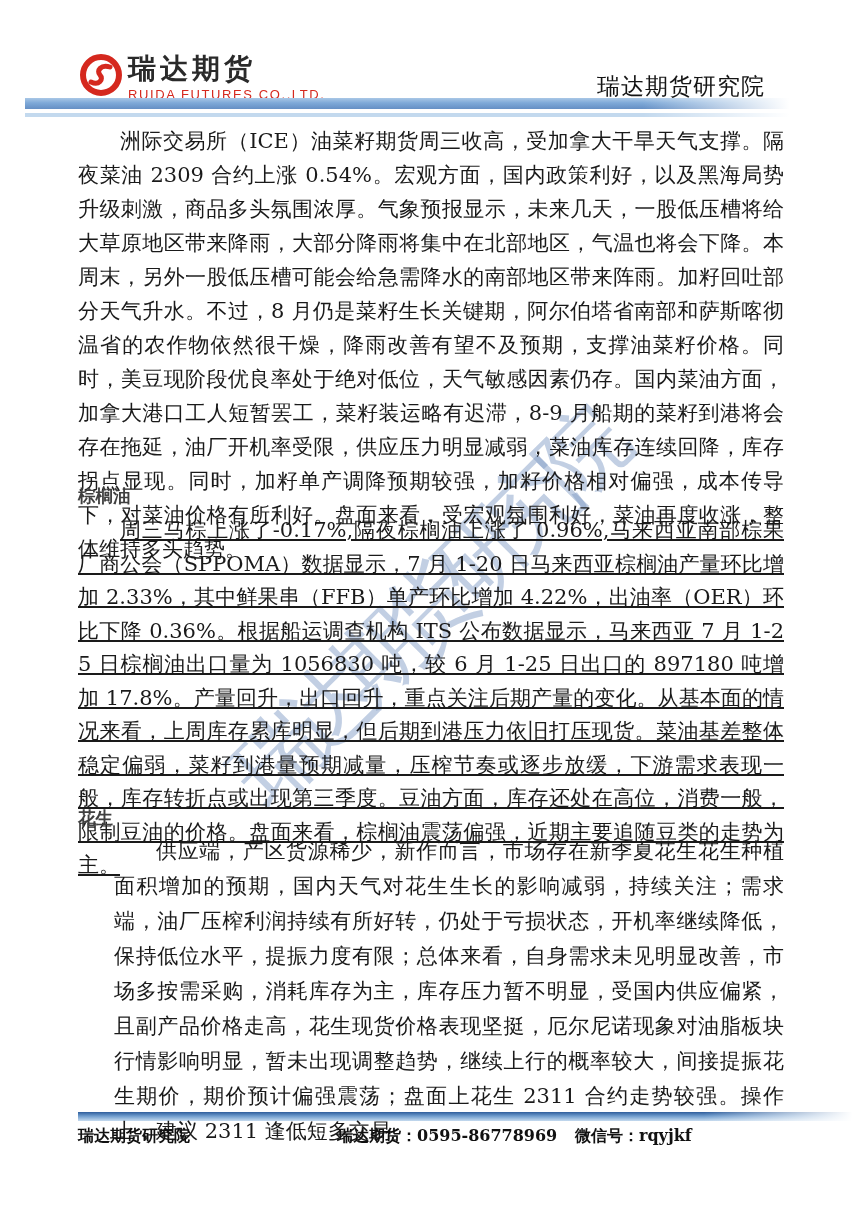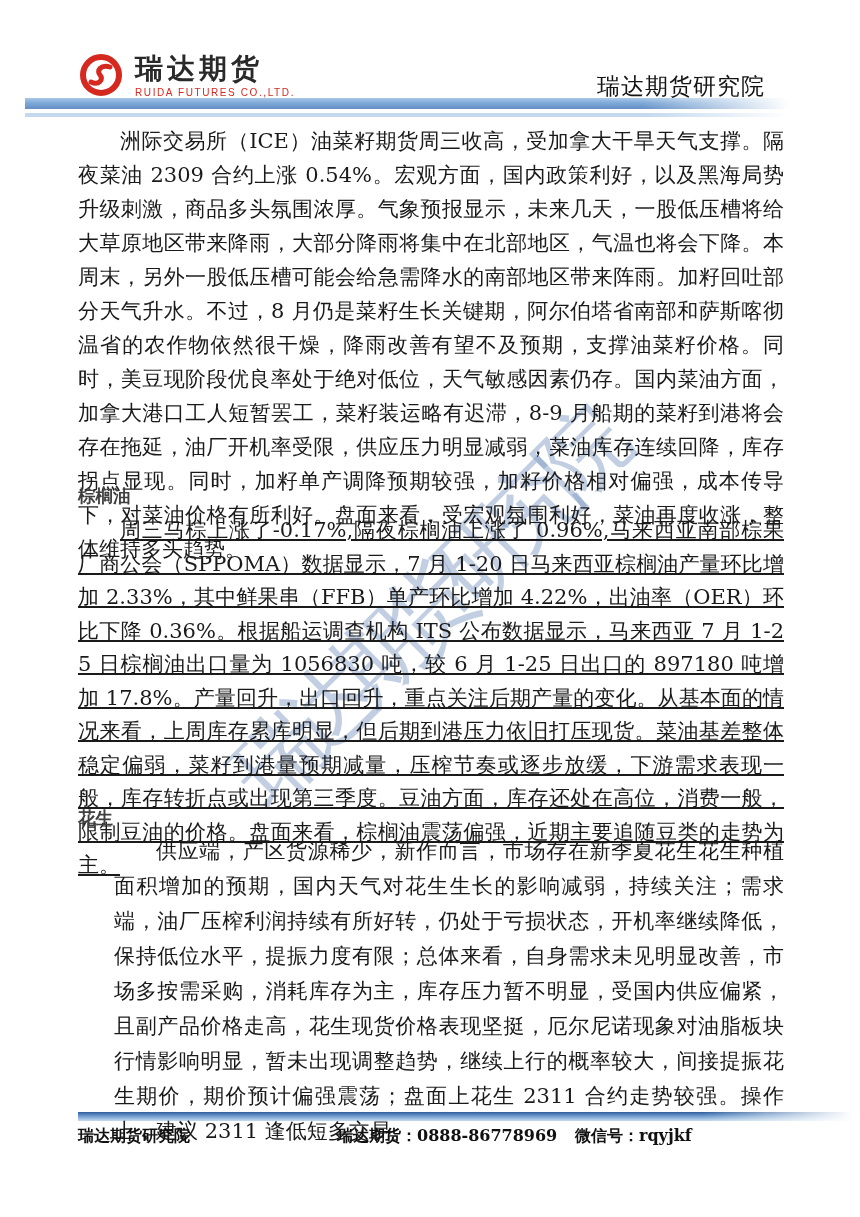--- a/index.html
+++ b/index.html
@@ -11,29 +11,29 @@
     font-family: "DejaVu Serif", "Liberation Serif", serif;
     color: #1a1a1a;
   }
 
   
   .logo-block {
     position: absolute; left: 78px; top: 52px;
     display: flex; align-items: flex-start;
   }
   .logo-icon { width: 46px; height: 46px; flex: 0 0 auto; }
-  .brand-text { margin-left: 11px; }
+  .brand-text { margin-left: 4px; }
   .brand-cn {
     font-family: "Liberation Sans", sans-serif;
     font-weight: bold; font-size: 28px; letter-spacing: 4px;
     color: #2a2a2a; line-height: 34px;
   }
   .brand-en {
     font-family: "Liberation Sans", sans-serif;
-    font-size: 10px; letter-spacing: 1.6px;
+    font-size: 13px; letter-spacing: 1.6px;
     color: #d5281e; margin-top: 1px;
   }
   .header-title {
     position: absolute; left: 597px; top: 71px;
     font-family: "Liberation Sans", sans-serif;
     font-size: 23px; color: #141414; letter-spacing: 1px;
     white-space: nowrap;
   }
   .hbar-main {
     position: absolute; left: 25px; top: 98px; width: 772px; height: 11px;
@@ -129,15 +129,15 @@
 </div>
 
 <div class="content" id="para-peanut">
   <p class="para">供应端，产区货源稀少，新作而言，市场存在新季夏花生花生种植面积增加的预期，国内天气对花生生长的影响减弱，持续关注；需求端，油厂压榨利润持续有所好转，仍处于亏损状态，开机率继续降低，保持低位水平，提振力度有限；总体来看，自身需求未见明显改善，市场多按需采购，消耗库存为主，库存压力暂不明显，受国内供应偏紧，且副产品价格走高，花生现货价格表现坚挺，厄尔尼诺现象对油脂板块行情影响明显，暂未出现调整趋势，继续上行的概率较大，间接提振花生期价，期价预计偏强震荡；盘面上花生 2311 合约走势较强。操作上，建议 2311 逢低短多交易。</p>
 </div>
 
 <div class="fbar fade-right"></div>
 
 <div class="footer-row">
   <span class="footer-org">瑞达期货研究院</span>
-  <span class="footer-hotline"><span>瑞达期货：</span><span>0888-86778969</span></span>
+  <span class="footer-hotline"><span>瑞达期货：</span><span>0595-86778969</span></span>
   <span class="footer-wechat"><span>微信号：</span><span>rqyjkf</span></span>
 </div>
 
 </body></html>

